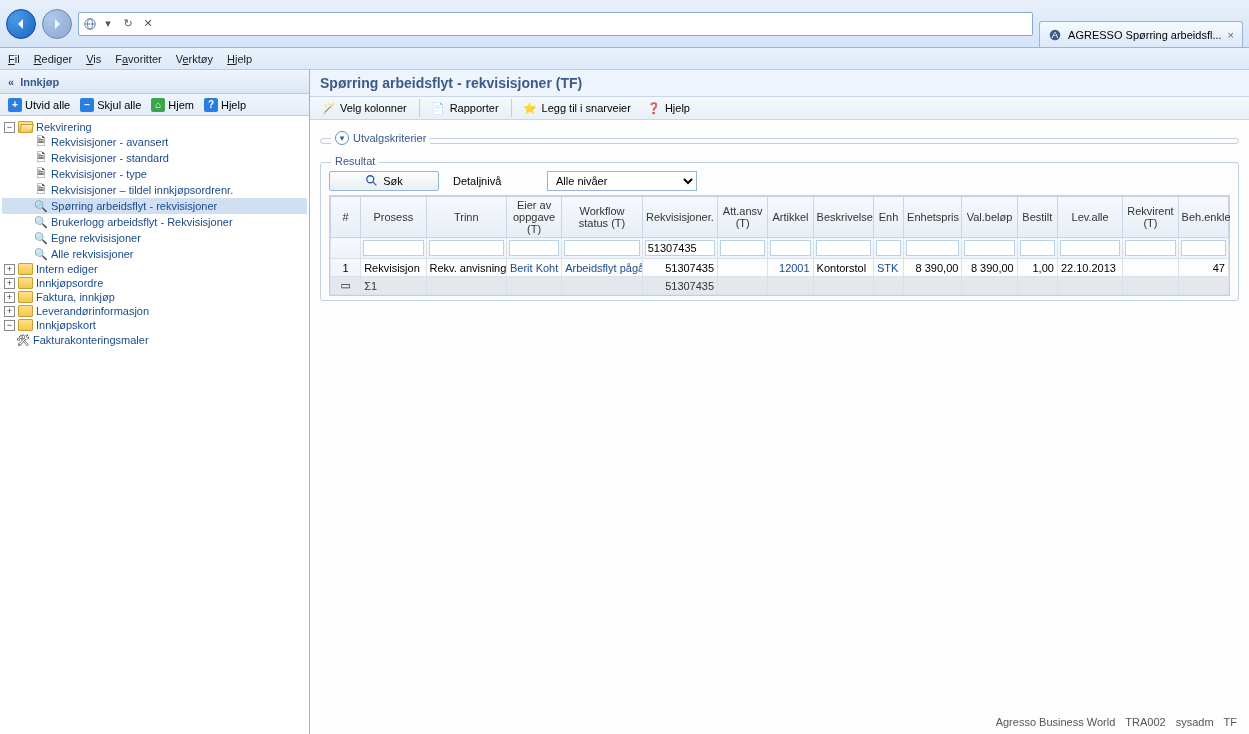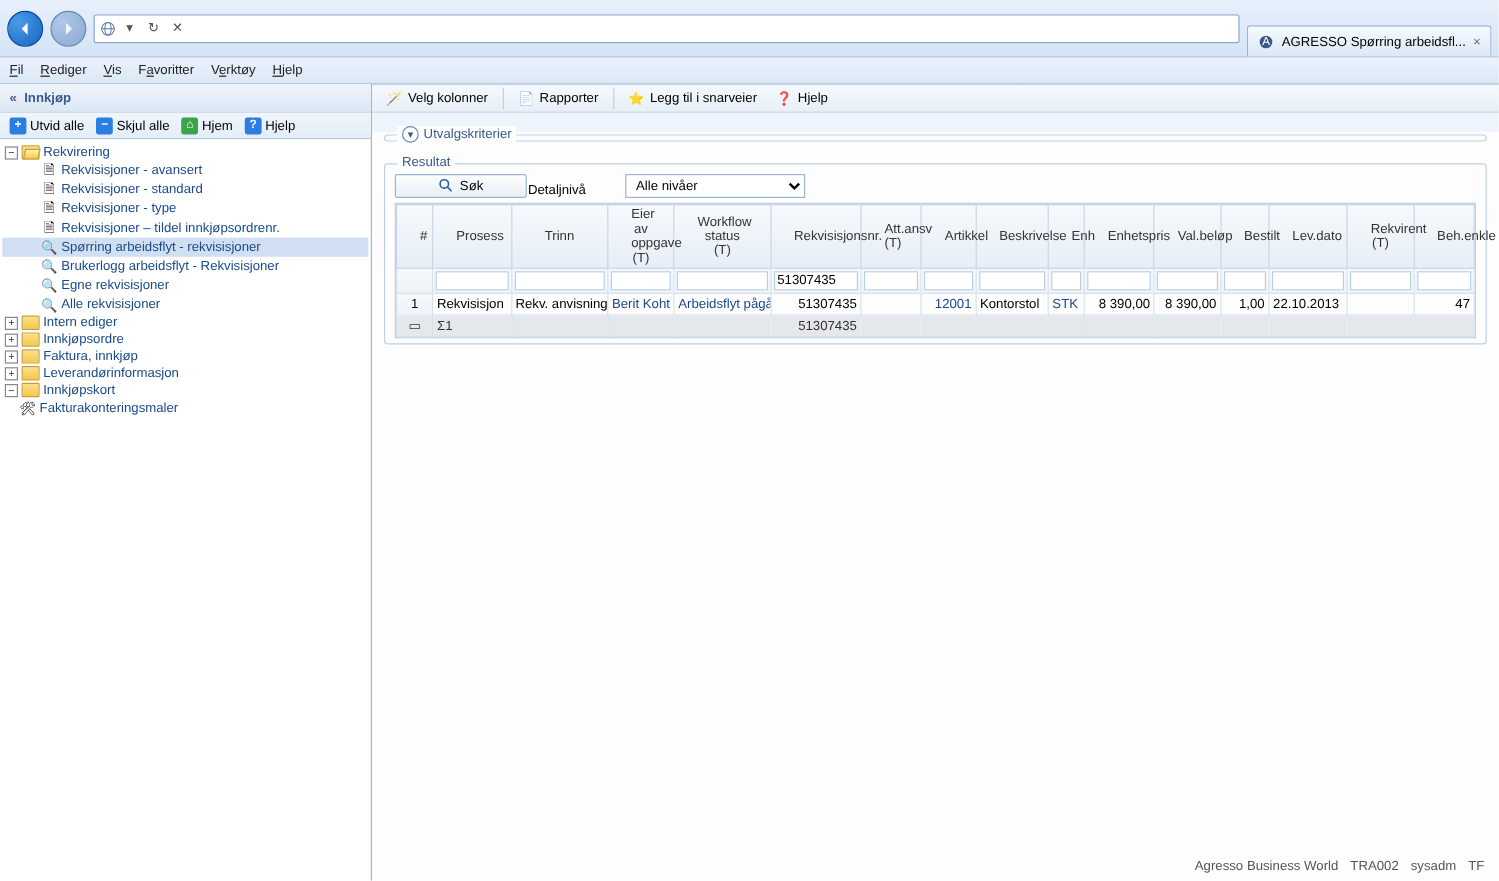--- a/index.html
+++ b/index.html
@@ -59,30 +59,30 @@
 .content-toolbar { height: 24px; border-top: 1px solid #c8d6e8; border-bottom: 1px solid #c8d6e8; background: linear-gradient(#f5f9fd,#e8eff8); display: flex; align-items: center; padding: 0 6px; gap: 4px; }
 .ct-sep { width:1px; height:18px; background:#c0d0e0; margin:0 2px; }
 .ct-btn { display: flex; align-items: center; gap: 4px; padding: 2px 6px; cursor: pointer; border-radius: 2px; }
 .ct-ico { width: 14px; height: 14px; display: inline-flex; align-items: center; justify-content: center; }
 
 .content-body { flex: 1; padding: 10px 10px; overflow: auto; }
 .fieldset { border: 1px solid #c0d0e0; border-radius: 3px; position: relative; margin-top: 8px; padding: 8px 8px 4px; }
 .fieldset .legend { position: absolute; top: -8px; left: 10px; background: #fdfdfd; padding: 0 4px; color: #3a5a8a; display: flex; align-items: center; gap: 4px; }
 .legend .collapse-btn { width: 14px; height: 14px; border: 1px solid #6a8ab8; border-radius: 50%; display: inline-flex; align-items: center; justify-content: center; color: #3a5a8a; font-size: 9px; cursor: pointer; background:#fff; }
 
-.controls-row { display: flex; align-items: flex-end; gap: 1px; margin-bottom: 4px; }
+.controls-row { display: flex; align-items: center; gap: 14px; margin-bottom: 4px; }
 .controls-row label { min-width: 80px; }
 .btn { background: linear-gradient(#fdfdfd,#e8eff6); border: 1px solid #9ab5d0; padding: 2px 8px; cursor: pointer; border-radius: 2px; display: inline-flex; align-items: center; gap: 4px; }
 .btn.wide { min-width: 110px; justify-content: center; }
 select, input[type=text].ctl { background: #fff; border: 1px solid #9ab5d0; padding: 1px 4px; height: 20px; }
 .sel { width: 150px; }
 
 .grid { border:1px solid #c0d0e0; margin-top:4px; }
 .grid table { border-collapse: collapse; width: 100%; table-layout: fixed; }
-.grid th { background: linear-gradient(#f6f9fc,#e7eef6); border: 1px solid #c8d6e8; padding: 2px 19px; font-weight: normal; text-align: center; color: #333; height: 32px; vertical-align: middle; }
+.grid th { background: linear-gradient(#f6f9fc,#e7eef6); border: 1px solid #c8d6e8; padding: 2px 3px; font-weight: normal; text-align: center; color: #333; height: 32px; vertical-align: middle; }
 .grid td { border: 1px solid #d8e2ec; padding: 2px 3px; text-align: left; height: 18px; white-space: nowrap; overflow:hidden; }
 .grid tr.filter td { background: linear-gradient(#f6f9fc,#eef3f9); padding:2px; }
 .grid tr.filter input { width: 100%; border: 1px solid #bcd0e4; height: 16px; padding: 0 2px; font-size:11px; }
 .grid tr.sum td { background: #e4e8ec; color:#333; }
 .grid .num { text-align: right; }
 .link { color: #1a4a8a; cursor: pointer; }
 .grid .rownum-cell { background: linear-gradient(#f6f9fc,#eef3f9); text-align:center; }
 
 .footer { position:absolute; bottom:6px; right:12px; color:#555; font-size:11px; display:flex; gap:10px; }
 
@@ -226,20 +226,21 @@
           <span class="tree-label">Innkjøpskort</span>
         </div>
       <div class="tree-row indent-1">
           <span class="doc-ico">🛠</span>
           <span class="tree-label">Fakturakonteringsmaler</span>
         </div>
     </div>
   </div>
 
   <div class="content">
+    <div class="content-header">Spørring arbeidsflyt - rekvisisjoner (TF)</div>
     <div class="content-toolbar">
       <div class="ct-btn">
           <span class="ct-ico">🪄</span>
           <span>Velg kolonner</span>
         </div>
       <div class="ct-sep"></div>
       <div class="ct-btn">
           <span class="ct-ico">📄</span>
           <span>Rapporter</span>
         </div>
@@ -299,29 +300,29 @@
                 <col style="width:55px">
                 <col style="width:50px">
             </colgroup>
             <thead>
               <tr>
                 <th>#</th>
                 <th>Prosess</th>
                 <th>Trinn</th>
                 <th>Eier av oppgave (T)</th>
                 <th>Workflow status (T)</th>
-                <th>Rekvisisjonsnr.</th>
+                <th>Rekvisisjoner.</th>
                 <th>Att.ansv (T)</th>
                 <th>Artikkel</th>
                 <th>Beskrivelse</th>
                 <th>Enh</th>
                 <th>Enhetspris</th>
                 <th>Val.beløp</th>
                 <th>Bestilt</th>
-                <th>Lev.dato</th>
+                <th>Lev.alle</th>
                 <th>Rekvirent (T)</th>
                 <th>Beh.enkle</th>
               </tr>
             </thead>
             <tbody>
               <tr class="filter">
                 <td></td>
                 <td><input type="text" style=""></td>
                 <td><input type="text" style=""></td>
                 <td><input type="text" style=""></td>

